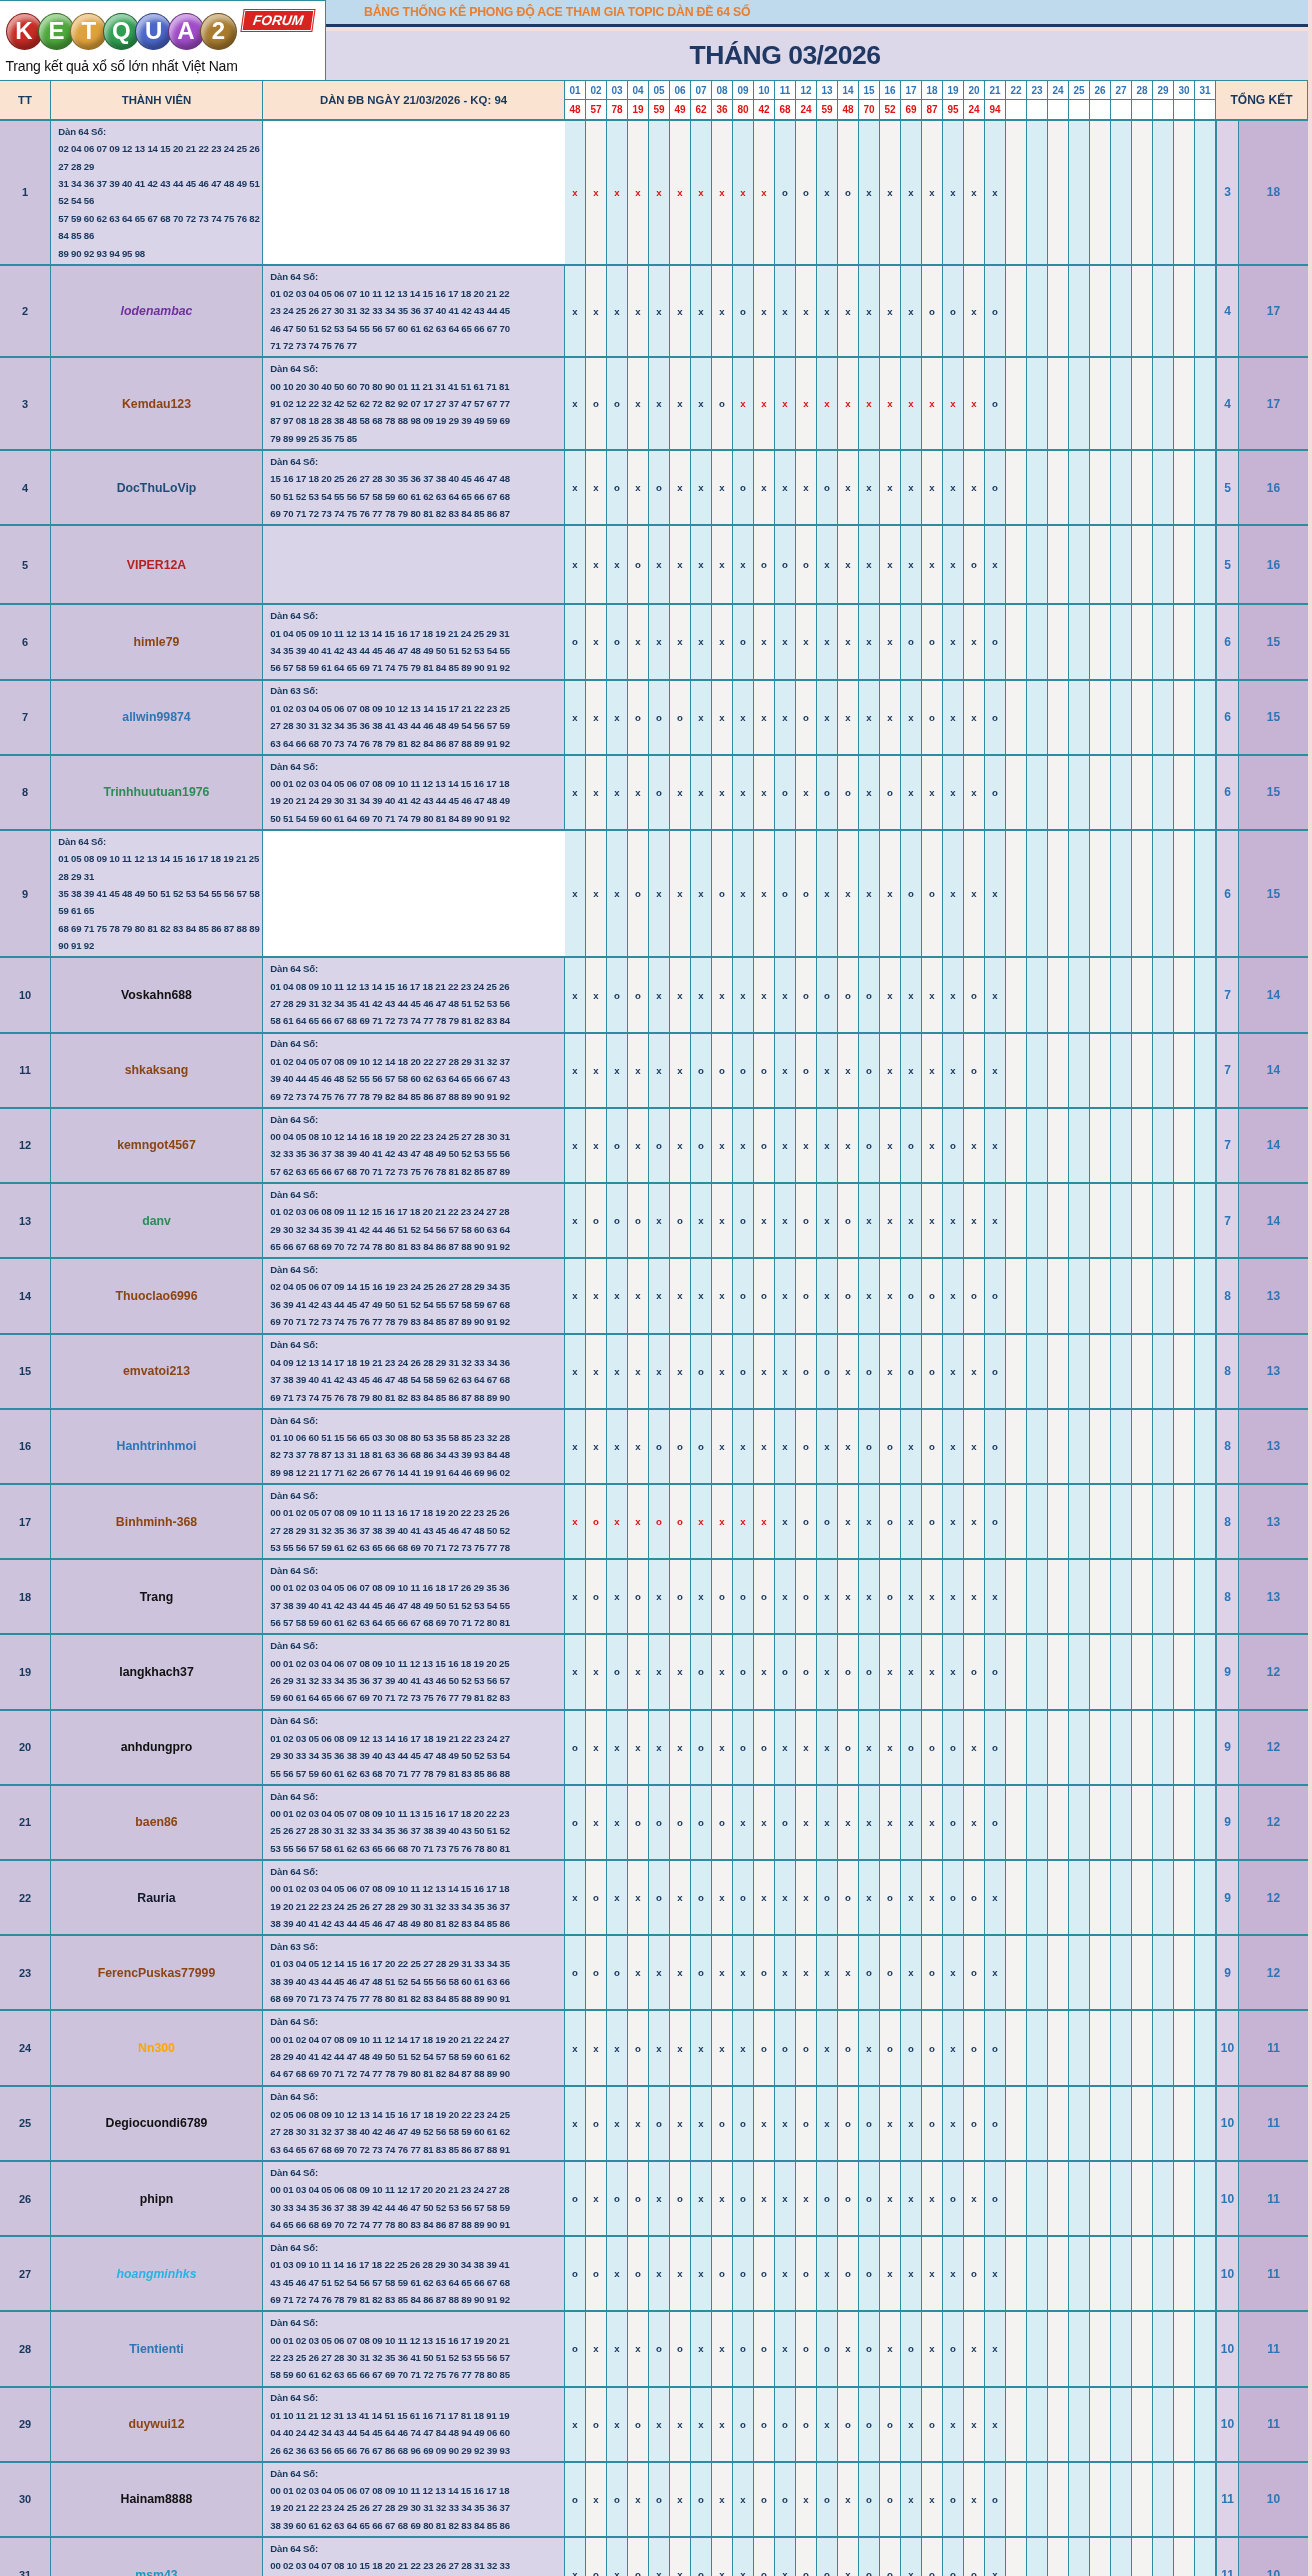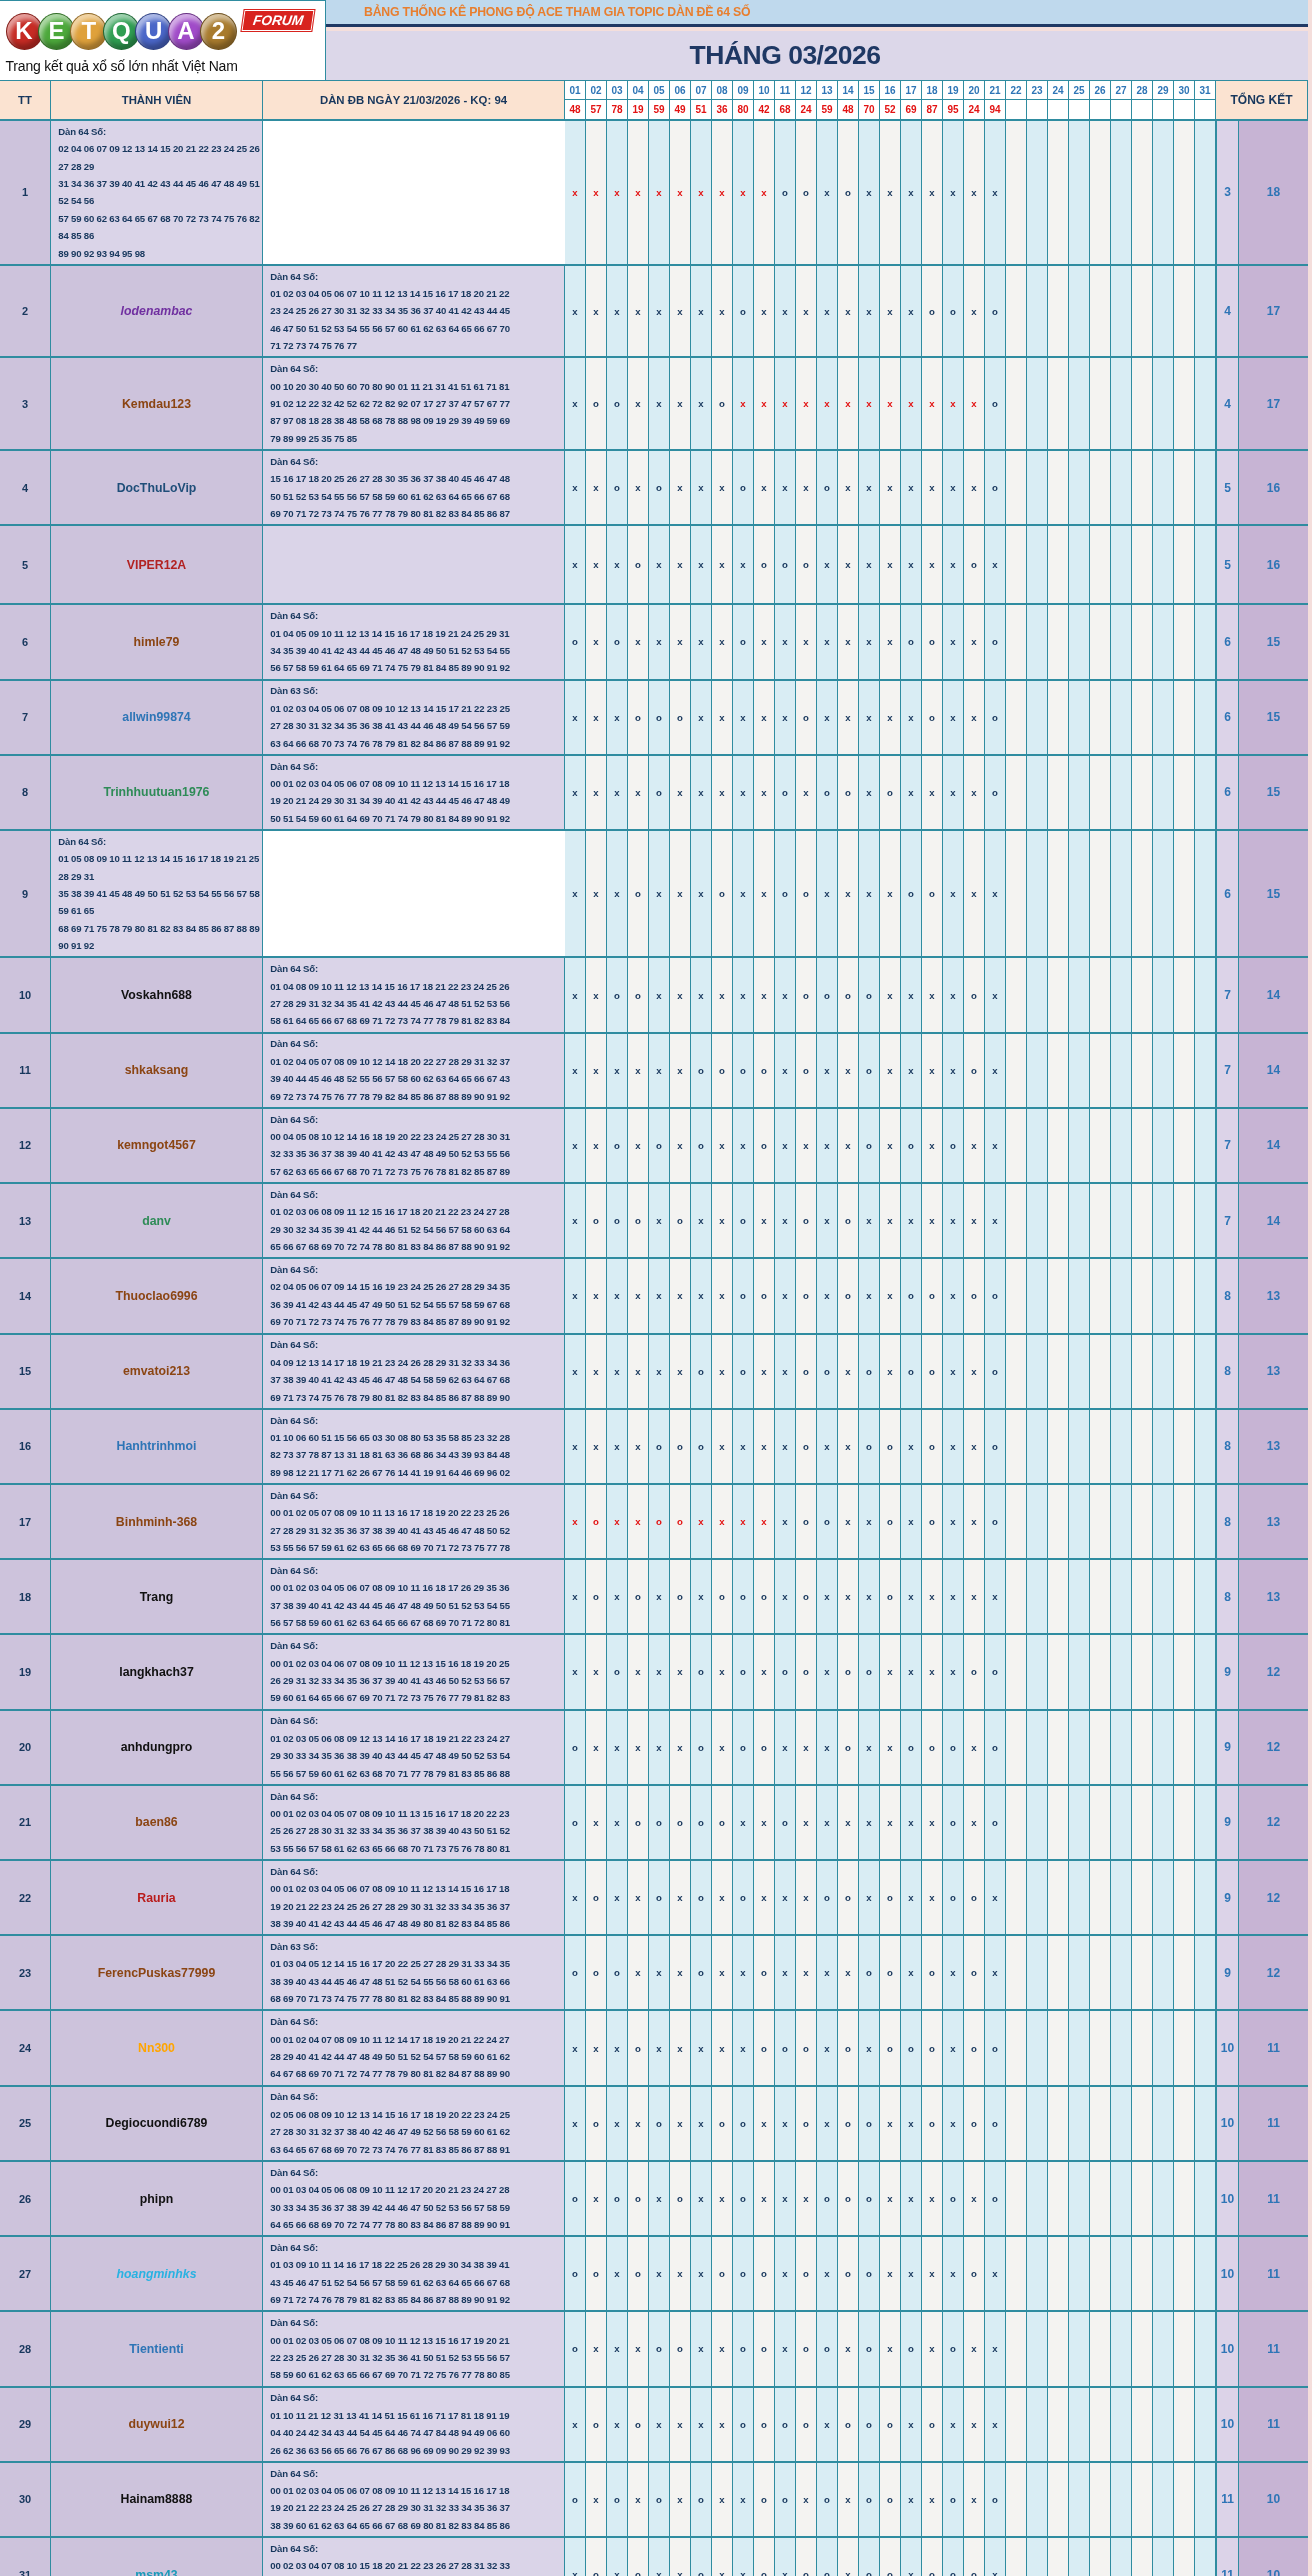--- a/index.html
+++ b/index.html
@@ -113,21 +113,21 @@
         <div class="dayhead" style="grid-column: 31;">28</div>
         <div class="dayhead" style="grid-column: 32;">29</div>
         <div class="dayhead" style="grid-column: 33;">30</div>
         <div class="dayhead" style="grid-column: 34;">31</div>
         <div class="dayres" style="grid-column: 4;">48</div>
         <div class="dayres" style="grid-column: 5;">57</div>
         <div class="dayres" style="grid-column: 6;">78</div>
         <div class="dayres" style="grid-column: 7;">19</div>
         <div class="dayres" style="grid-column: 8;">59</div>
         <div class="dayres" style="grid-column: 9;">49</div>
-        <div class="dayres" style="grid-column: 10;">51</div>
+        <div class="dayres" style="grid-column: 10;">62</div>
         <div class="dayres" style="grid-column: 11;">36</div>
         <div class="dayres" style="grid-column: 12;">80</div>
         <div class="dayres" style="grid-column: 13;">42</div>
         <div class="dayres" style="grid-column: 14;">68</div>
         <div class="dayres" style="grid-column: 15;">24</div>
         <div class="dayres" style="grid-column: 16;">59</div>
         <div class="dayres" style="grid-column: 17;">48</div>
         <div class="dayres" style="grid-column: 18;">70</div>
         <div class="dayres" style="grid-column: 19;">52</div>
         <div class="dayres" style="grid-column: 20;">69</div>
@@ -1044,21 +1044,21 @@
         <div class="mk" style="grid-column: 30; background: var(--cell-a);"></div>
         <div class="mk" style="grid-column: 31; background: var(--cell-b);"></div>
         <div class="mk" style="grid-column: 32; background: var(--cell-a);"></div>
         <div class="mk" style="grid-column: 33; background: var(--cell-b);"></div>
         <div class="mk" style="grid-column: 34; background: var(--cell-a);"></div>
         <div class="c-s1">9</div>
         <div class="c-s2">12</div>
       </div>
       <div class="mrow" style="min-height: 73px;">
     <div class="c-tt">22</div>
-    <div class="c-name" style="color: #b91c1c;">Rauria</div>
+    <div class="c-name" style="color: #0f172a;">Rauria</div>
     <div class="c-dan">
           <div>Dàn 64 Số:</div>
           <div>00 01 02 03 04 05 06 07 08 09 10 11 12 13 14 15 16 17 18</div>
           <div>19 20 21 22 23 24 25 26 27 28 29 30 31 32 33 34 35 36 37</div>
           <div>38 39 40 41 42 43 44 45 46 47 48 49 80 81 82 83 84 85 86</div>
         </div>
   <div class="mk" style="grid-column: 4; background: var(--cell-a); color: rgb(23, 55, 93);">x</div>
         <div class="mk" style="grid-column: 5; background: var(--cell-b); color: rgb(23, 55, 93);">o</div>
         <div class="mk" style="grid-column: 6; background: var(--cell-a); color: rgb(23, 55, 93);">x</div>
         <div class="mk" style="grid-column: 7; background: var(--cell-b); color: rgb(23, 55, 93);">x</div>

